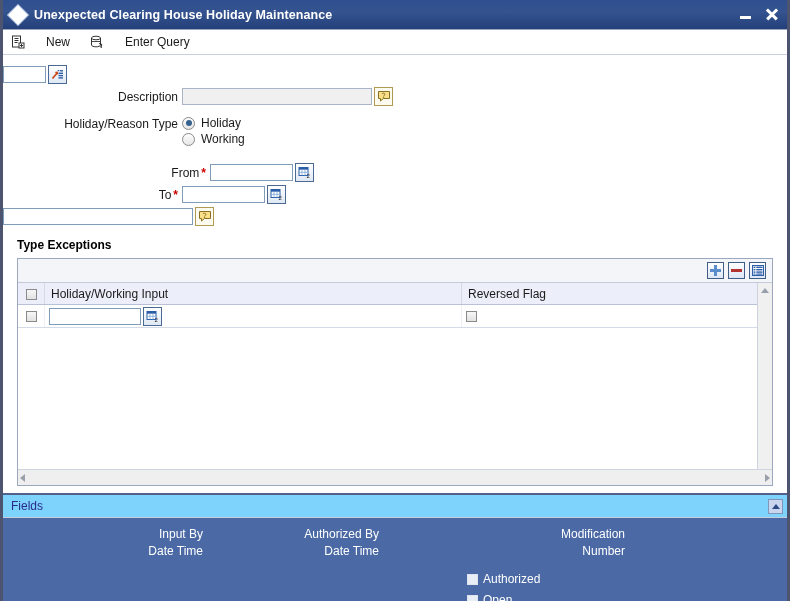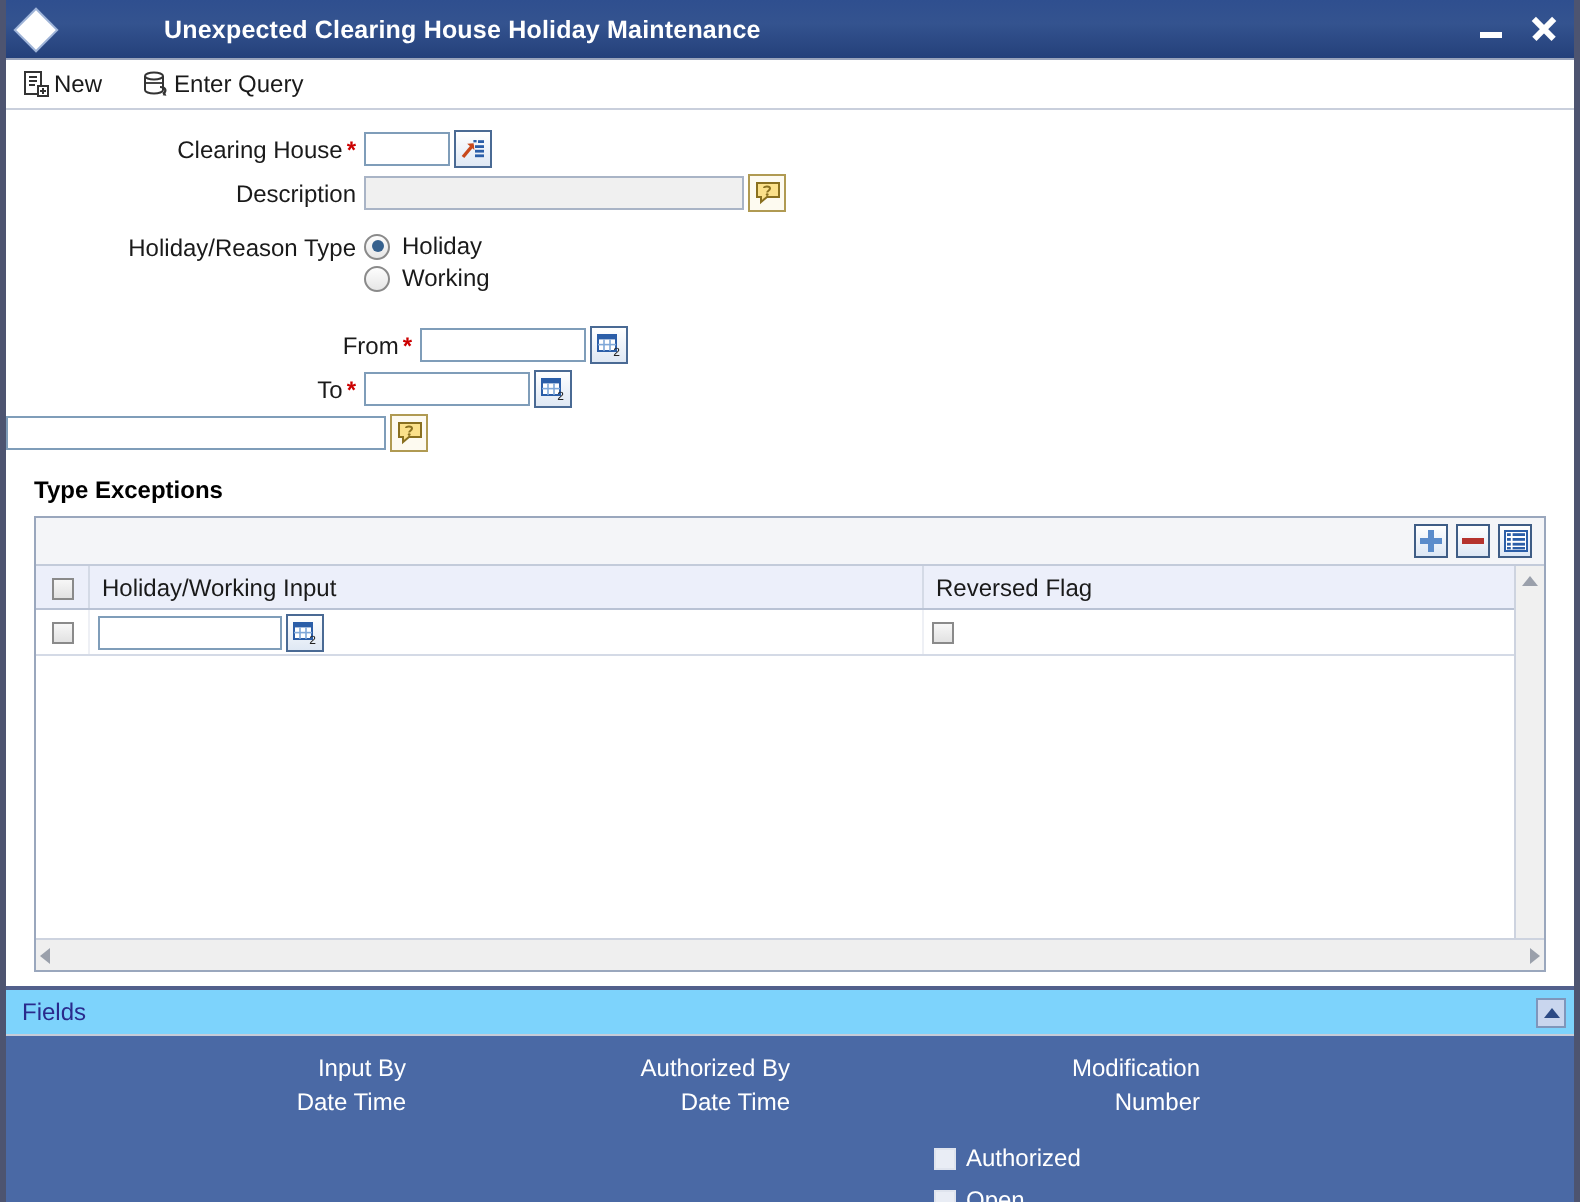--- a/index.html
+++ b/index.html
@@ -25,21 +25,20 @@
   }
 
   
   .titlebar {
     height: 29px;
     background: linear-gradient(to bottom, #2f4f8f 0%, #34538f 40%, #24407a 100%);
     border-bottom: 1px solid #9aa4bb;
     display: flex; align-items: center;
     padding: 0 6px 0 8px;
     position: relative;
-    gap: 48px;
   }
   .title-diamond {
     width: 14px; height: 14px;
     background: #ffffff;
     transform: rotate(45deg);
     margin-right: 9px;
     flex: none;
     box-shadow: 0 0 0 1px #9fb4d8;
   }
   .title-text {
@@ -74,21 +73,21 @@
   
   .toolbar {
     height: 24px;
     background: #ffffff;
     border-bottom: 1px solid #c9cfdc;
     display: flex; align-items: center;
     padding-left: 8px;
     gap: 20px;
   }
   .tool-item {
-    display: flex; align-items: center; gap: 2px;
+    display: flex; align-items: center; gap: 21px;
     cursor: pointer; font-size: 12px; color: #1a1a1a;
   }
   .ic { flex: none; display: block; }
 
   
   .formarea { position: relative; padding-top: 4px; }
   .row { display: flex; align-items: center; margin-bottom: 3px; }
   .lbl {
     width: 175px; text-align: right; padding-right: 4px;
     font-size: 12px; color: #1a1a1a; white-space: nowrap;
@@ -246,22 +245,22 @@
     background: #4a6architecture;
     background: #4a69a5;
     height: 90px;
     position: relative;
     color: #ffffff;
     font-size: 12px;
   }
   .fcol { position: absolute; top: 8px; text-align: right; }
   .fcol div { line-height: 17px; white-space: nowrap; }
   .fcol.c1 { left: 0; width: 200px; }
-  .fcol.c2 { left: 192px; width: 200px; }
-  .fcol.c3 { left: 397px; width: 200px; }
+  .fcol.c2 { left: 176px; width: 200px; }
+  .fcol.c3 { left: 422px; width: 200px; }
   .foot-check-row {
     position: absolute; left: 0; width: 200px;
     display: flex; align-items: center; gap: 5px;
     font-size: 12px;
   }
   .fcheck {
     width: 11px; height: 11px; box-sizing: border-box;
     border: 1px solid #dfe4ee;
     background: #e9edf5;
     flex: none; cursor: pointer;
@@ -308,23 +307,20 @@
         <path d="M9 8.5 C12 8.5 12.5 10.5 10.5 12" fill="none" stroke="#333333" stroke-width="1.1"></path>
         <path d="M11.5 11.2 L10.3 12.6 L12.2 12.9 Z" fill="#333333"></path>
       </svg>
       <span>Enter Query</span>
     </div>
   </div>
 
   <div class="formarea">
 
     <div class="row" style="margin-top:6px;">
-      <div class="lbl">
-        <span>Clearing House</span><span class="req">*</span>
-      </div>
       <input class="fld" style="width: 43px;" value="" placeholder="">
       <div class="btn-icon">
         <svg width="13" height="13" viewBox="0 0 13 13">
           <line x1="7.5" y1="2" x2="7.5" y2="3.2" stroke="#2b5ea8" stroke-width="1.6"></line>
           <line x1="7.5" y1="5.3" x2="12" y2="5.3" stroke="#2b5ea8" stroke-width="1.4"></line>
           <line x1="7.5" y1="7.6" x2="12" y2="7.6" stroke="#2b5ea8" stroke-width="1.4"></line>
           <line x1="7.5" y1="9.9" x2="12" y2="9.9" stroke="#2b5ea8" stroke-width="1.4"></line>
           <line x1="9" y1="2.8" x2="12" y2="2.8" stroke="#2b5ea8" stroke-width="1.4"></line>
           <path d="M1.5 10.5 L6.5 4.5" stroke="#c8481b" stroke-width="1.7" fill="none"></path>
           <path d="M6.8 3.6 L7.2 7 L3.6 3.9 Z" fill="#c8481b"></path>

